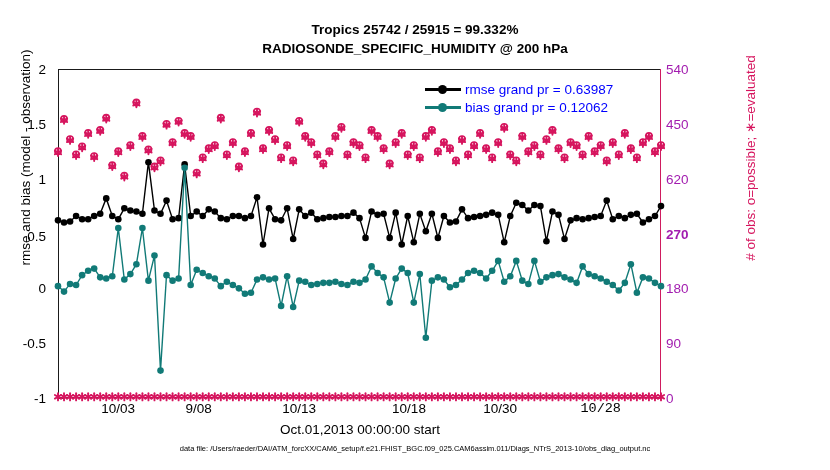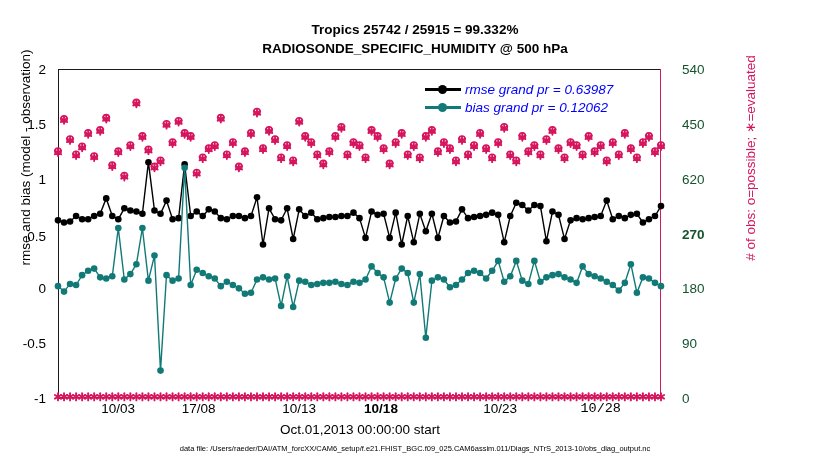--- a/index.html
+++ b/index.html
@@ -20,21 +20,21 @@
   .axis-right-line{position:absolute;left:660px;top:69px;width:1px;height:330px;background:#cf1b5f;}
 
   .gridline-h{position:absolute;left:58px;width:603px;height:1px;background:#f3cfd9;}
   .gridline-v{position:absolute;top:69px;width:1px;height:329px;background:#dcdcdc;}
   .zeroline{position:absolute;left:58px;width:603px;height:2px;background:#c9b6bc;}
 
   .ytick-l{position:absolute;right:0;transform:translateY(-50%);
     font-size:13.5px;color:#000;text-align:right;white-space:nowrap;}
   .ylab-left-wrap{position:absolute;left:0px;top:69px;width:46px;height:329px;}
   .ytick-r{position:absolute;left:0;transform:translateY(-50%);
-    font-size:13.5px;color:#14532d;text-align:left;white-space:nowrap;margin-left:16px;}
+    font-size:13.5px;color:#a21caf;text-align:left;white-space:nowrap;}
   .ylab-right-wrap{position:absolute;left:666px;top:69px;width:60px;height:329px;}
 
   .tick-mark-l{position:absolute;left:58px;width:6px;height:1px;background:#1a1a1a;}
   .tick-mark-r{position:absolute;left:655px;width:6px;height:1px;background:#cf1b5f;}
   .tick-mark-x{position:absolute;top:392px;width:1px;height:6px;background:#1a1a1a;}
 
   .xtick-label{position:absolute;top:401px;transform:translateX(-50%);
     font-size:13.5px;color:#000;white-space:nowrap;}
 
   .axis-title-left{
@@ -46,37 +46,37 @@
     position:absolute;left:585px;top:150px;width:330px;
     transform:rotate(-90deg);transform-origin:center center;
     font-size:13.5px;text-align:center;color:#d6155e;white-space:nowrap;
   }
 
   .xaxis-caption{position:absolute;left:0;top:422px;width:720px;text-align:center;
     font-size:13.5px;color:#000;}
   .footer-note{position:absolute;left:0;top:444px;width:830px;text-align:center;
     font-size:7.5px;color:#000;letter-spacing:0px;}
 
-  .legend{position:absolute;left:425px;top:80px;font-style:italic;}
+  .legend{position:absolute;left:425px;top:80px;}
   .legend-row{display:flex;align-items:center;height:18px;}
   .legend-sym{position:relative;width:36px;height:14px;margin-right:4px;flex:0 0 36px;}
   .legend-sym .lin{position:absolute;left:0;top:6px;width:36px;height:2.5px;}
   .legend-sym .dot{position:absolute;left:13px;top:3px;width:9px;height:9px;border-radius:50%;}
   .legend-text{font-size:13.5px;color:#0000ff;white-space:nowrap;}
 
   svg.series{position:absolute;left:0;top:0;width:830px;height:470px;overflow:visible;pointer-events:none;}
 </style>
 </head>
 <body>
 
 <div id="root">
 
   <div class="title-block">
     <div class="title-line">Tropics 25742 / 25915 = 99.332%</div>
-    <div class="title-line">RADIOSONDE_SPECIFIC_HUMIDITY @ 500 hPa</div>
+    <div class="title-line">RADIOSONDE_SPECIFIC_HUMIDITY @ 200 hPa</div>
   </div>
 
   <div id="grid-layer">
       <div class="gridline-h" style="top: 343.167px;"></div>
       <div class="zeroline" style="top: 287.333px;"></div>
       <div class="gridline-h" style="top: 233.5px;"></div>
       <div class="gridline-h" style="top: 178.667px;"></div>
       <div class="gridline-h" style="top: 123.833px;"></div>
       <div class="gridline-v" style="left: 98.2px;"></div>
       <div class="gridline-v" style="left: 198.7px;"></div>
@@ -1045,24 +1045,24 @@
       <div class="ytick-r" style="top: 329px;">0</div>
       <div class="ytick-r" style="top: 274.167px;">90</div>
       <div class="ytick-r" style="top: 219.333px;">180</div>
       <div class="ytick-r" style="top: 164.5px; font-weight: bold;">270</div>
       <div class="ytick-r" style="top: 109.667px;">620</div>
       <div class="ytick-r" style="top: 54.8333px;">450</div>
       <div class="ytick-r" style="top: 0px;">540</div>
     </div>
   <div id="xlab-wrap">
       <div class="xtick-label" style="left: 98.2px; margin-left: 20px;">10/03</div>
-      <div class="xtick-label" style="left: 198.7px;">17/08</div>
+      <div class="xtick-label" style="left: 198.7px;">9/08</div>
       <div class="xtick-label" style="left: 299.2px;">10/13</div>
-      <div class="xtick-label" style="left: 381px; font-weight: bold;">10/18</div>
-      <div class="xtick-label" style="left: 500.2px;">10/23</div>
+      <div class="xtick-label" style="left: 409px;">10/18</div>
+      <div class="xtick-label" style="left: 500.2px;">10/30</div>
       <div class="xtick-label" style="left: 600.7px; font-family: Liberation Mono, monospace;">10/28</div>
     </div>
 
   <div class="axis-title-left">rmse and bias (model - observation)</div>
   <div class="axis-title-right"># of obs: o=possible; ∗=evaluated</div>
   <div class="xaxis-caption">Oct.01,2013 00:00:00 start</div>
 
   <div class="footer-note">data file: /Users/raeder/DAI/ATM_forcXX/CAM6_setup/f.e21.FHIST_BGC.f09_025.CAM6assim.011/Diags_NTrS_2013-10/obs_diag_output.nc</div>
 
   <div class="legend">

